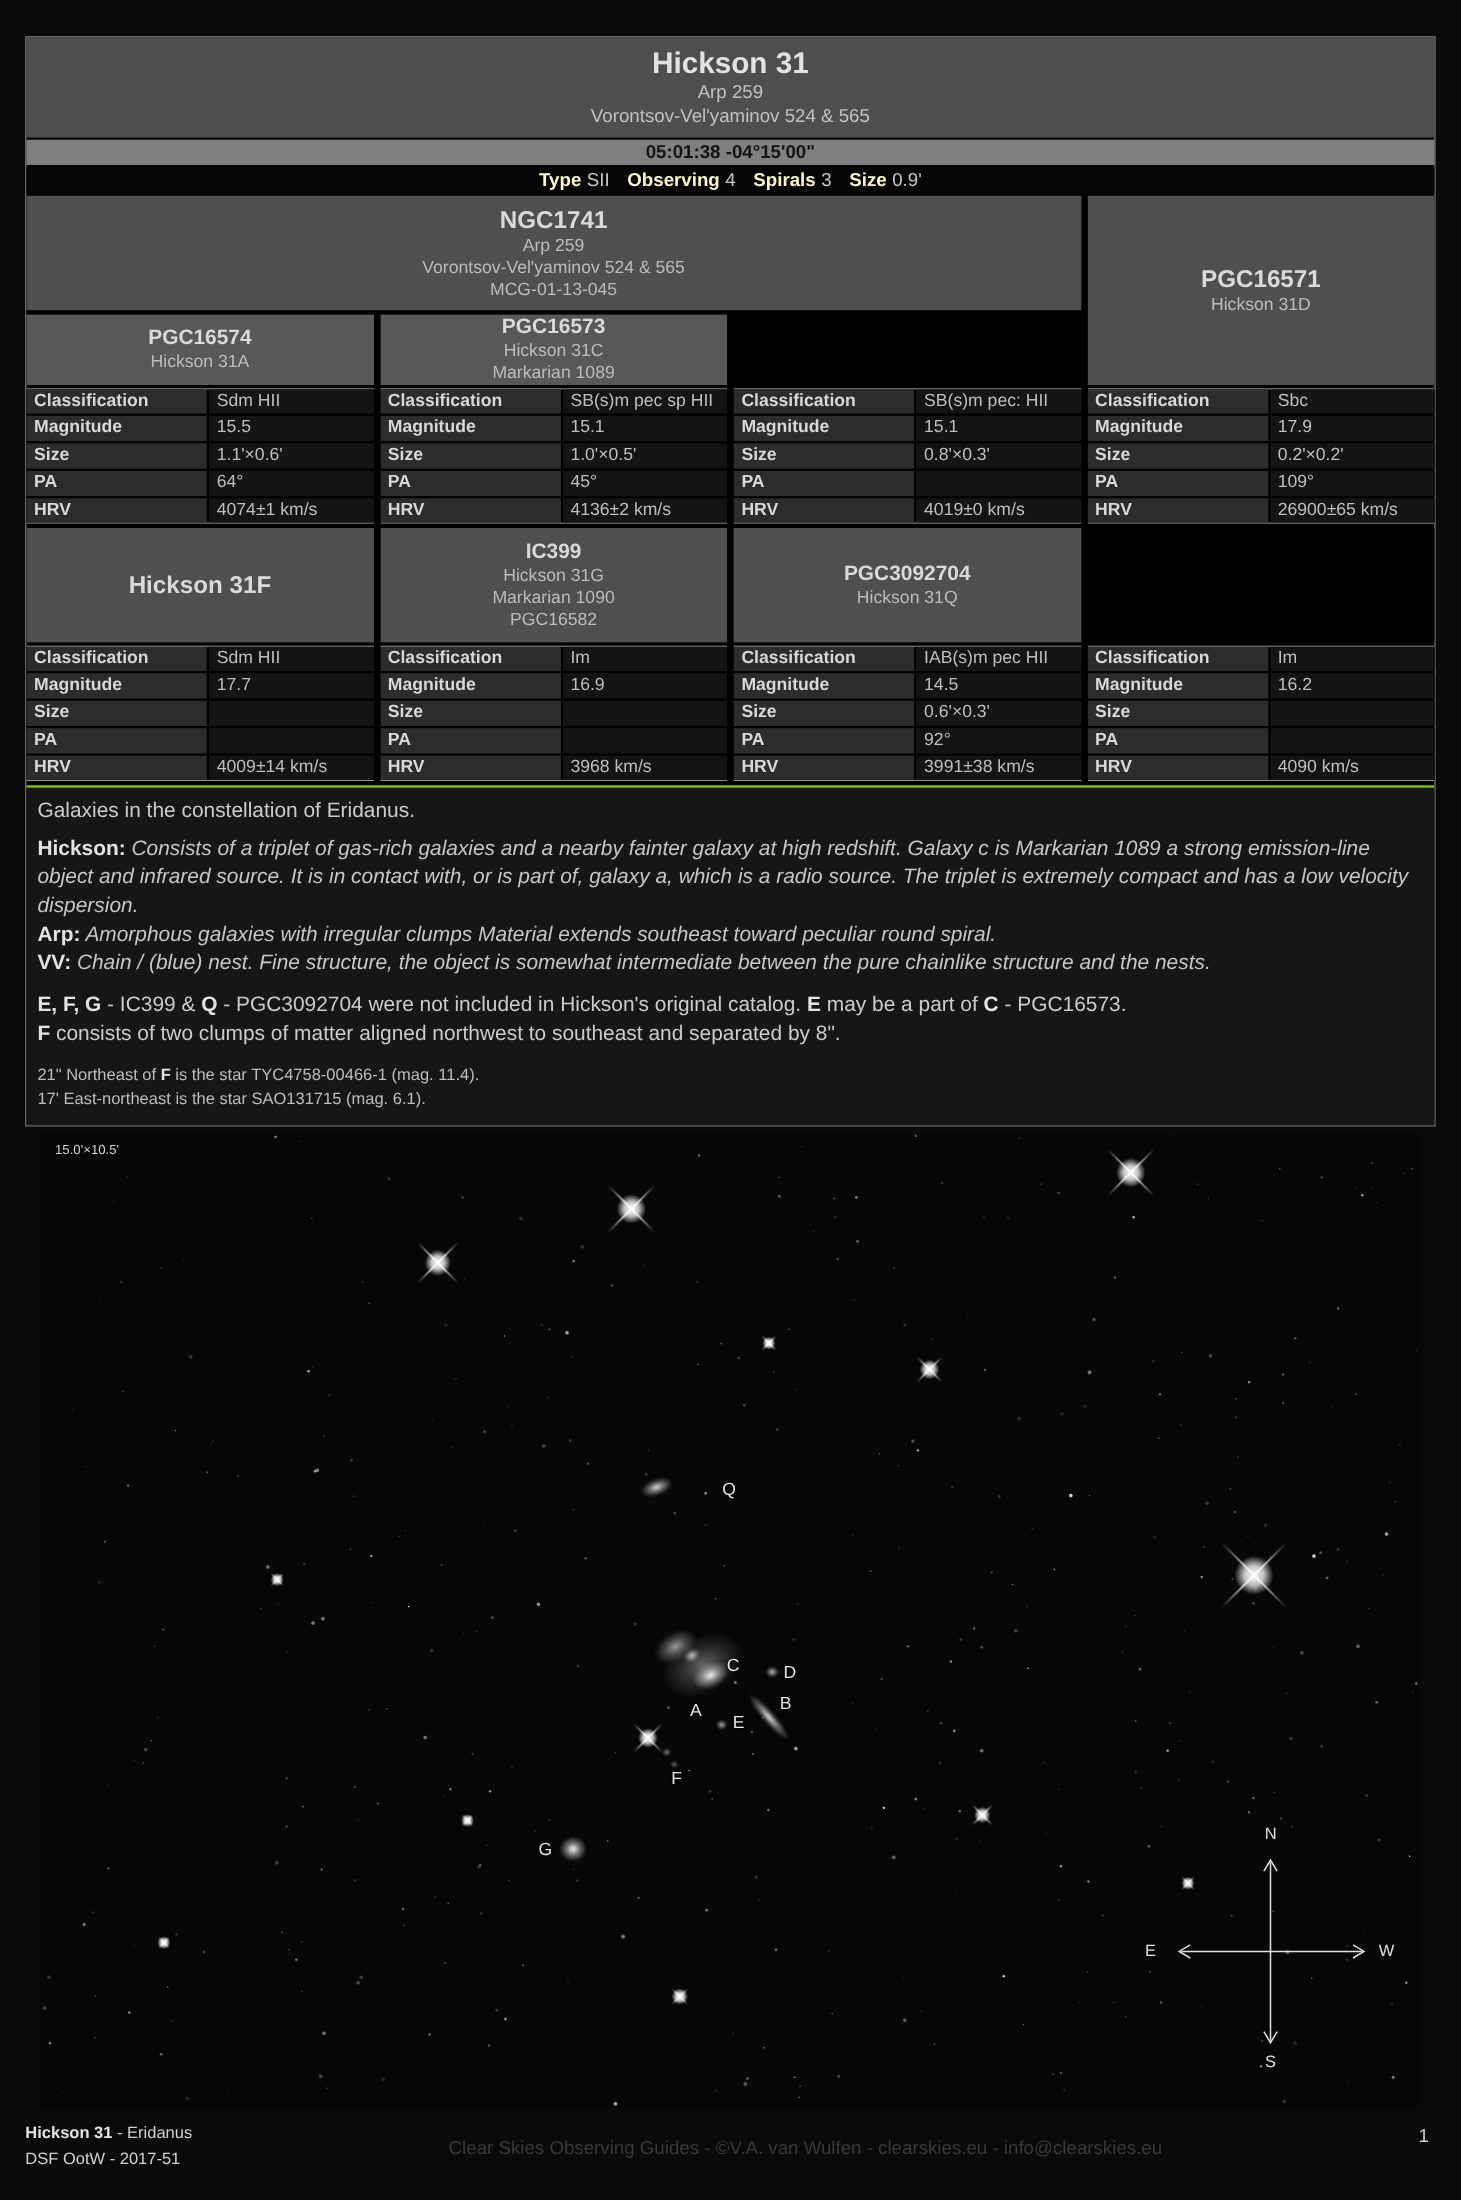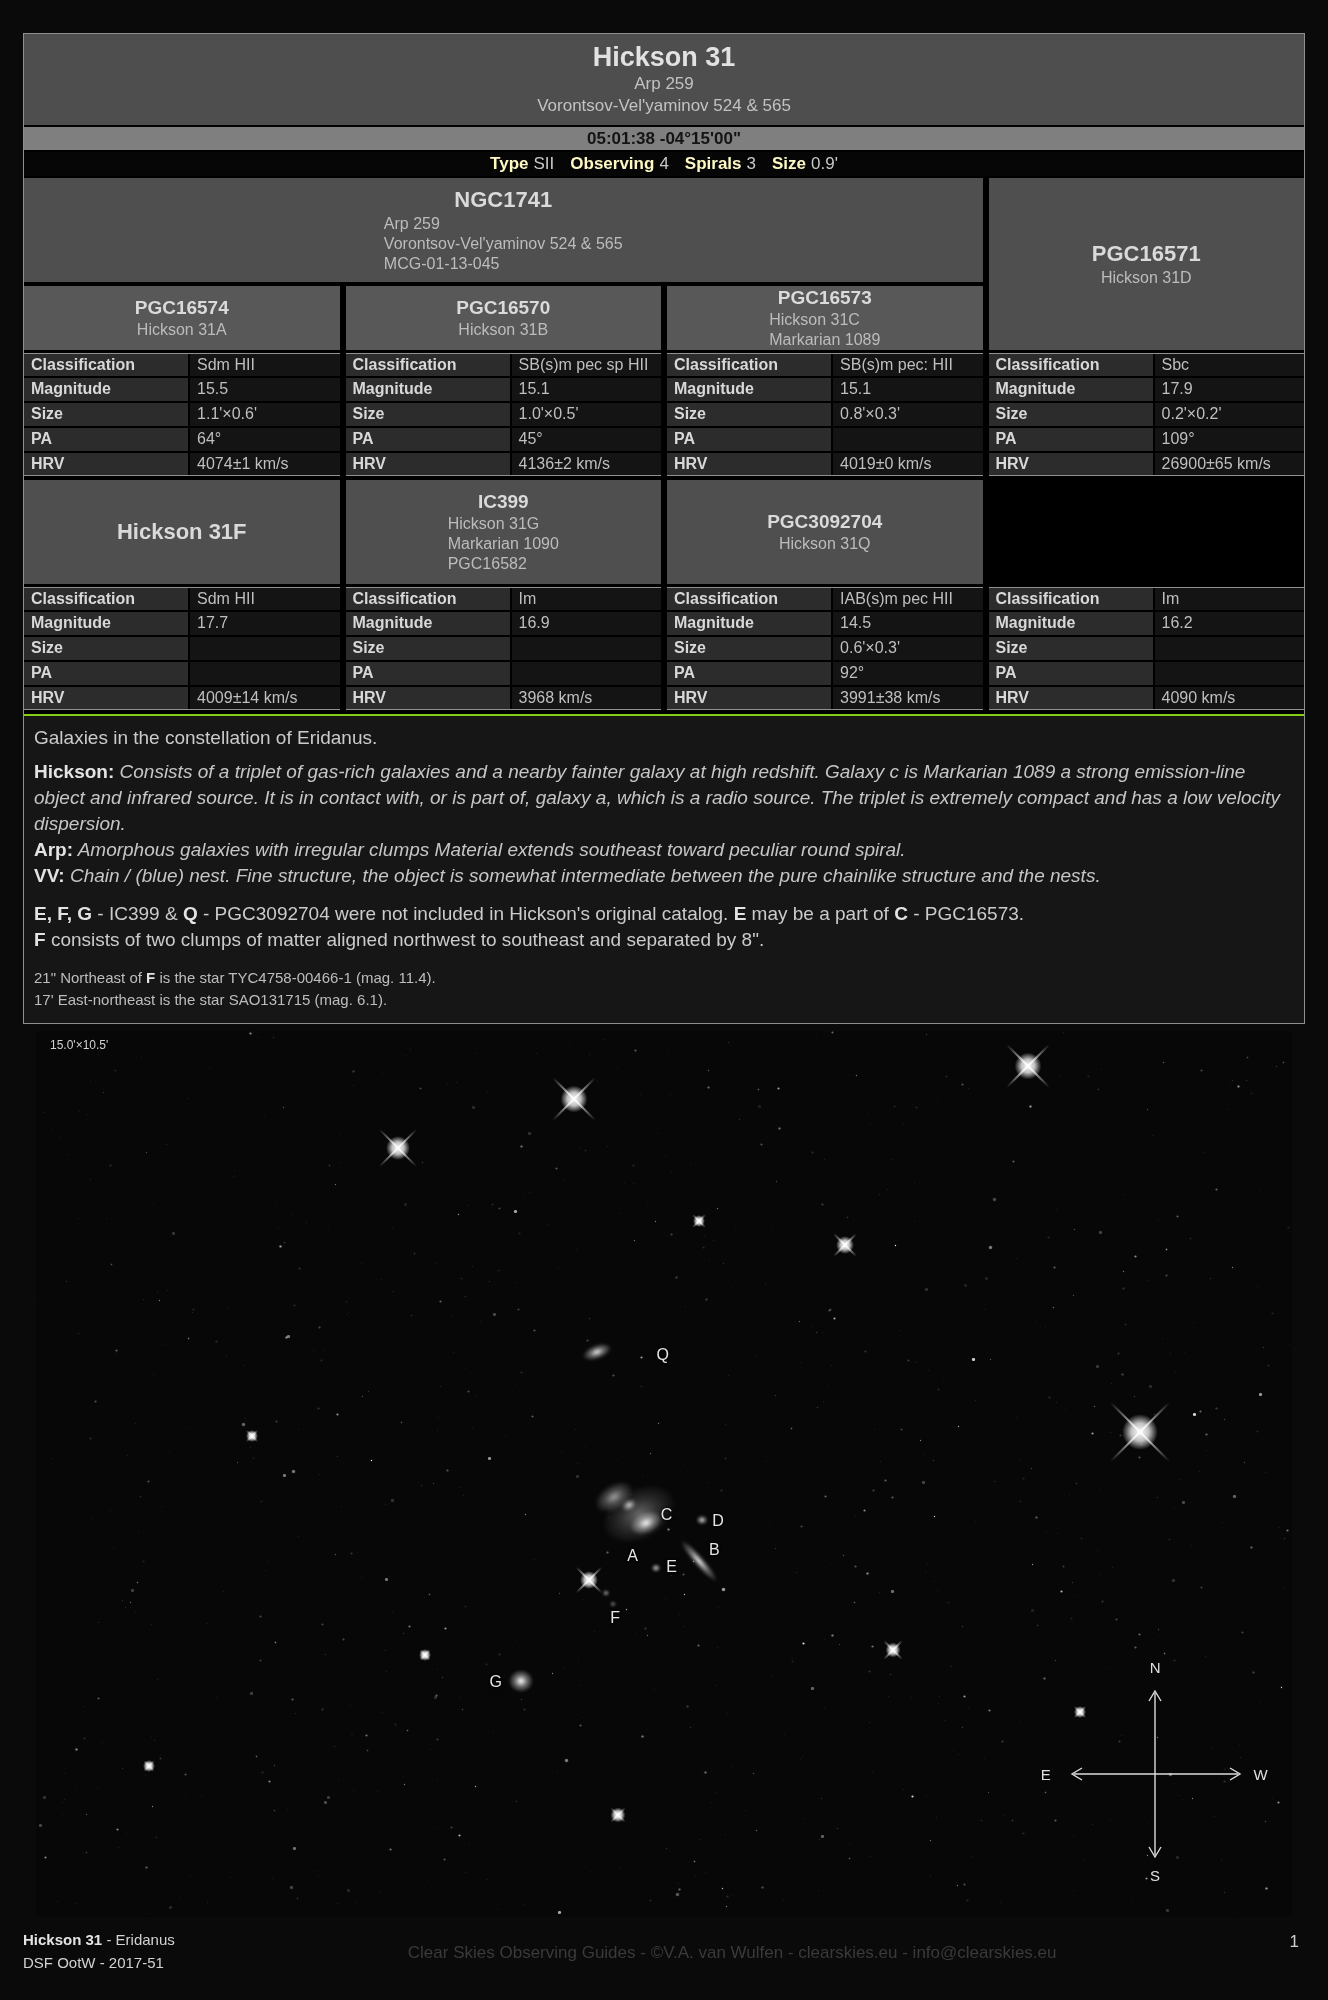--- a/index.html
+++ b/index.html
@@ -22,21 +22,21 @@
   .typerow b { color:#fef9c3; margin-left:16px; }
   .typerow b:first-child { margin-left:0; }
   .typerow span { margin-left:5px; }
 
   
   .gridA { display:grid; grid-template-columns:repeat(4,1fr); grid-template-rows:104px 64px;
            gap:4px 6px; background:#000; margin-top:2px; }
   .gridA2 { display:grid; grid-template-columns:repeat(4,1fr); grid-template-rows:104px;
             gap:4px 6px; background:#000; margin-top:4px; }
   .hbox { background:#4f4f4f; display:flex; flex-direction:column; align-items:center;
-          justify-content:center; }
+          justify-content:center; text-align:center; }
   .hbox2 { background:#585858; }
   .htitle { font-weight:bold; font-size:22px; color:#dadada; line-height:1.25; }
   .htitle.sm { font-size:19px; }
   .hline { font-size:16px; color:#bcbcbc; line-height:1.25; }
   .box-ngc { grid-column:1/4; }
   .box-d { grid-column:4/5; grid-row:1/3; }
 
   
   .dgrid { display:grid; grid-template-columns:repeat(4,1fr); gap:2px 6px; margin-top:3px; background:#000; }
   .dcell { display:flex; height:23px; background:#000; }
@@ -111,26 +111,20 @@
           <div class="hline">Hickson 31D</div>
         </div>
     </div>
     <div class="hbox hbox2">
       <div class="htitle sm">PGC16574</div>
       <div>
           <div class="hline">Hickson 31A</div>
         </div>
     </div>
     <div class="hbox hbox2">
-      <div class="htitle sm">PGC16570</div>
-      <div>
-          <div class="hline">Hickson 31B</div>
-        </div>
-    </div>
-    <div class="hbox hbox2">
       <div class="htitle sm">PGC16573</div>
       <div>
           <div class="hline">Hickson 31C</div>
           <div class="hline">Markarian 1089</div>
         </div>
     </div>
   </div>
 
   <div class="dgrid">
       <div class="dcell first">

